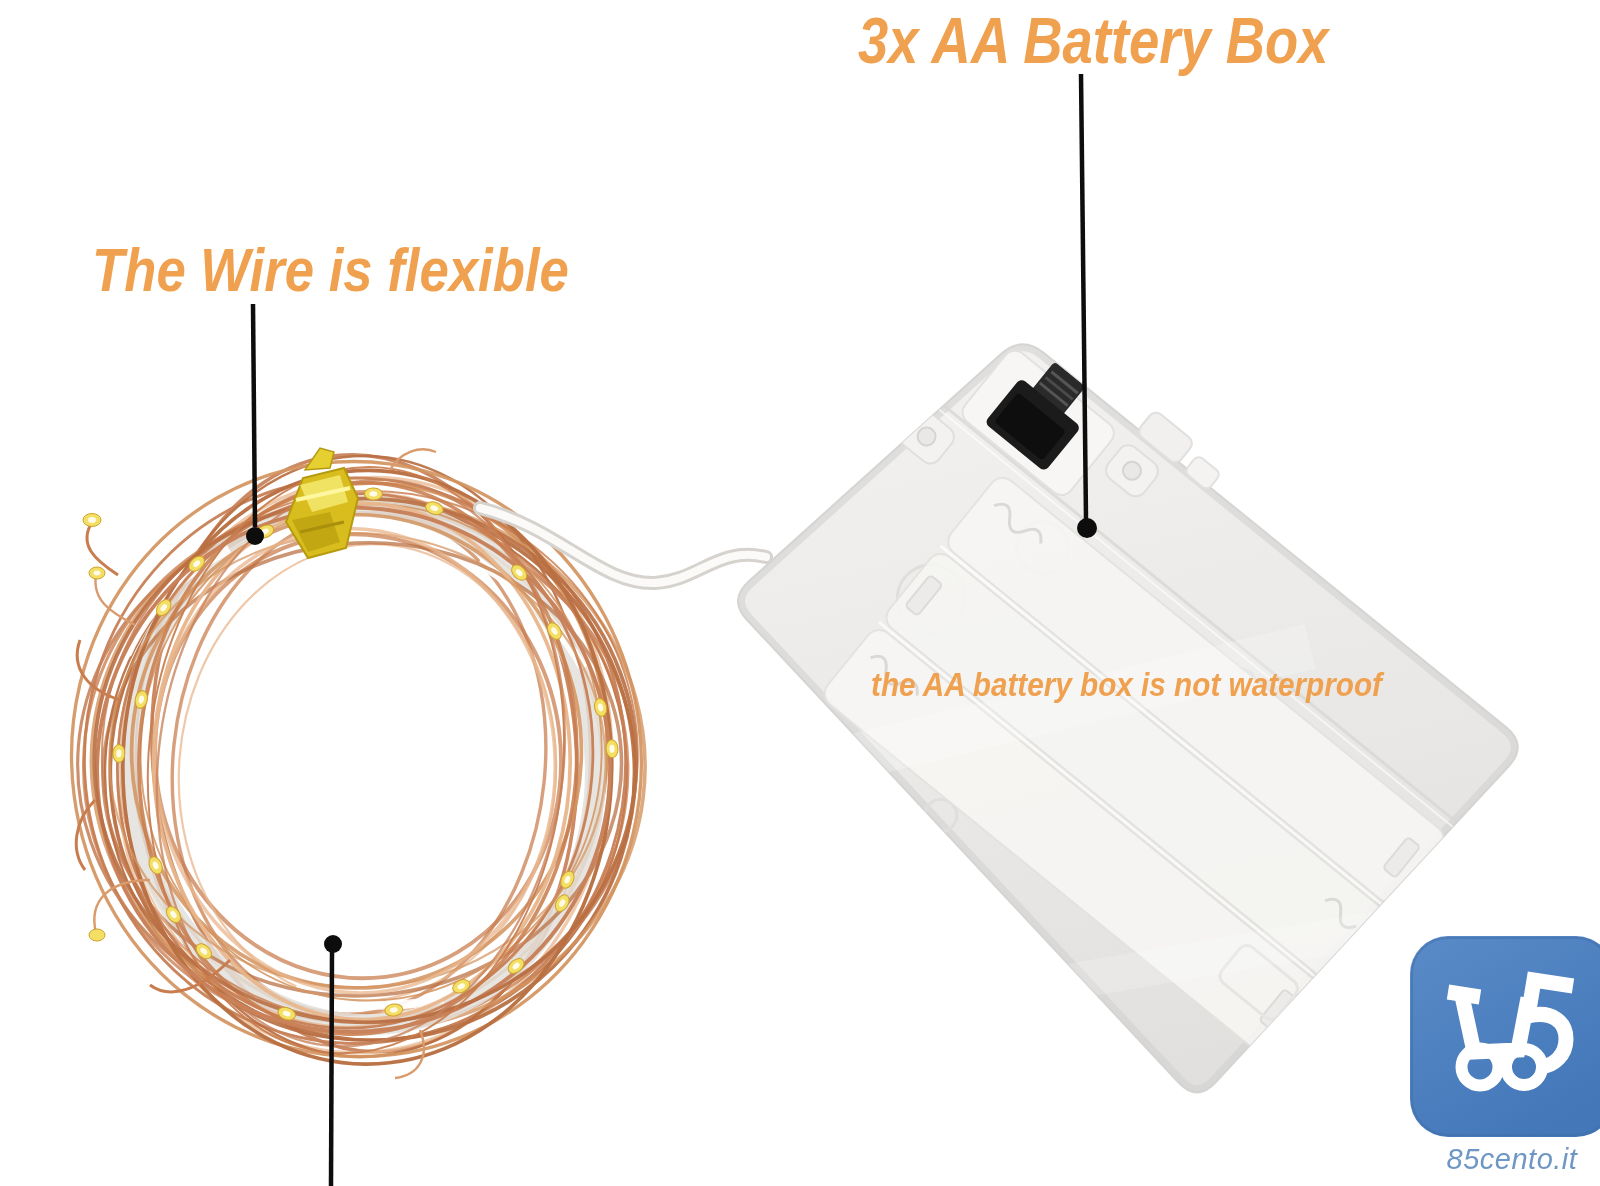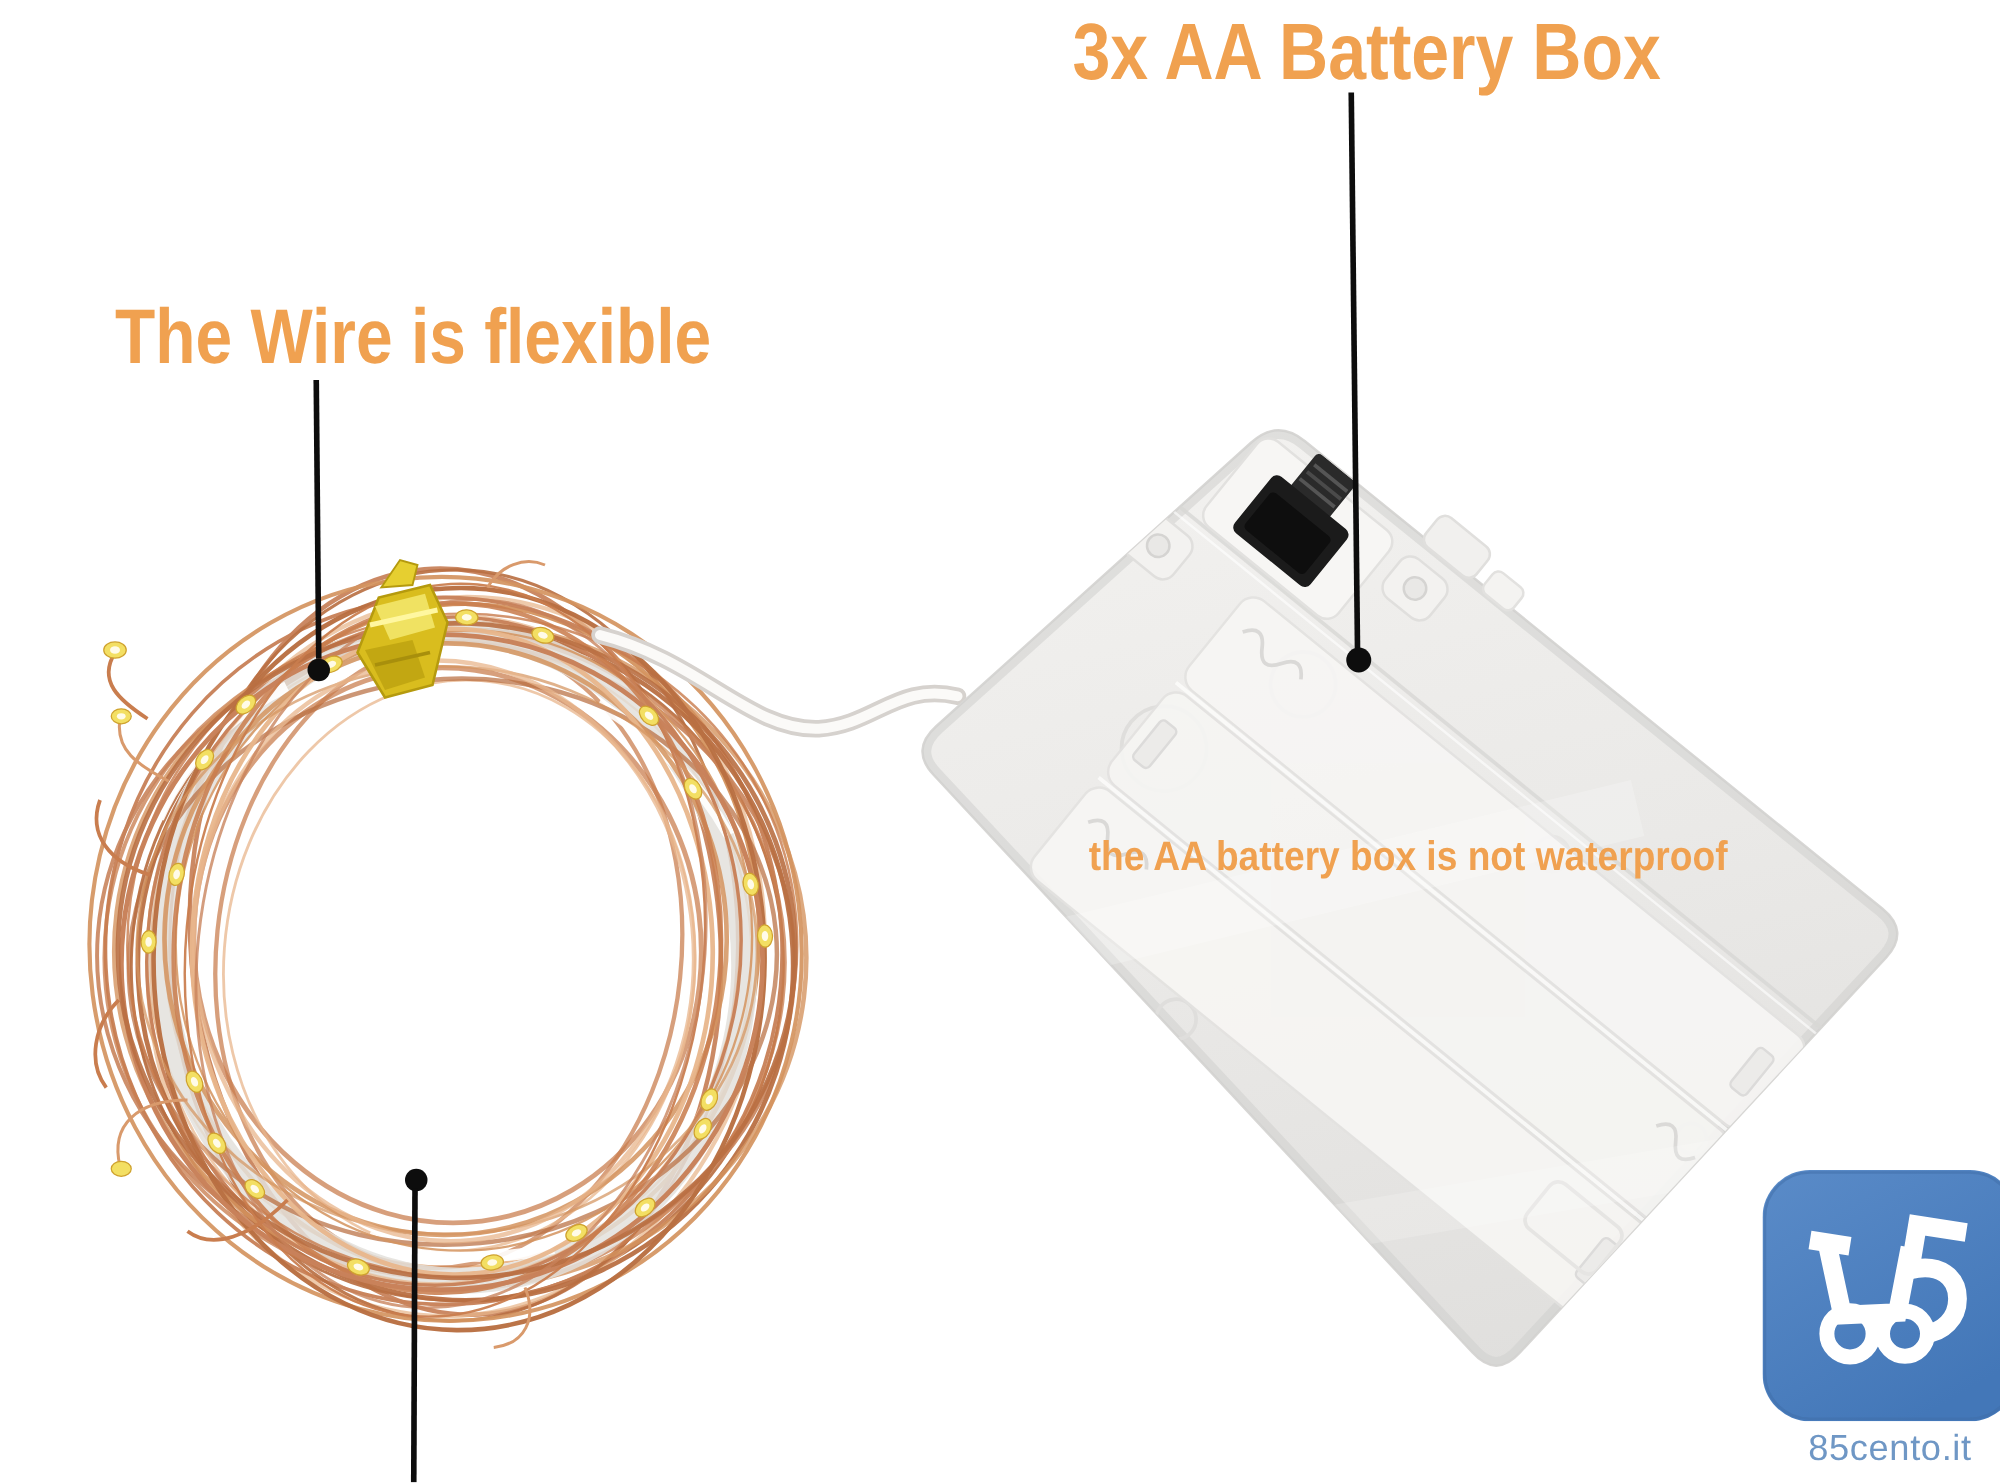--- a/index.html
+++ b/index.html
@@ -11,21 +11,21 @@
     --logo-text-blue:#6f97c5;
     --copper:#c97d4e;
     --copper-light:#e8b68c;
     --led-yellow:#f3df63;
     --gold-tie:#d9bd1e;
     --plastic-light:#f1f0ee;
     --plastic-mid:#e7e6e4;
   }
   html,body{margin:0;padding:0;}
   body{font-family:"Liberation Sans","DejaVu Sans",sans-serif;background:#fff;}
-  .stage{position:relative;width:1600px;height:1186px;overflow:hidden;background:var(--background);}
+  .stage{position:relative;width:1600px;height:1186px;overflow:hidden;background:var(--background);font-style:italic;}
   .stage svg.scene{position:absolute;left:0;top:0;}
   .label{position:absolute;color:var(--accent-orange);font-weight:700;line-height:1;
          transform-origin:left top;white-space:nowrap;}
   .label-title{left:858px;top:9px;font-size:64px;transform:scaleX(.85);}
   .label-wire{left:92px;top:239px;font-size:62px;transform:scaleX(.85);}
   .label-note{left:871px;top:668px;font-size:33px;transform:scaleX(.90);font-weight:600;}
   .logo-wrap{position:absolute;left:1410px;top:936px;width:204px;text-align:center;}
   .logo-square{display:block;}
   .logo-text{margin-top:6px;font-size:29px;letter-spacing:.5px;color:var(--logo-text-blue);font-weight:400;}
   

